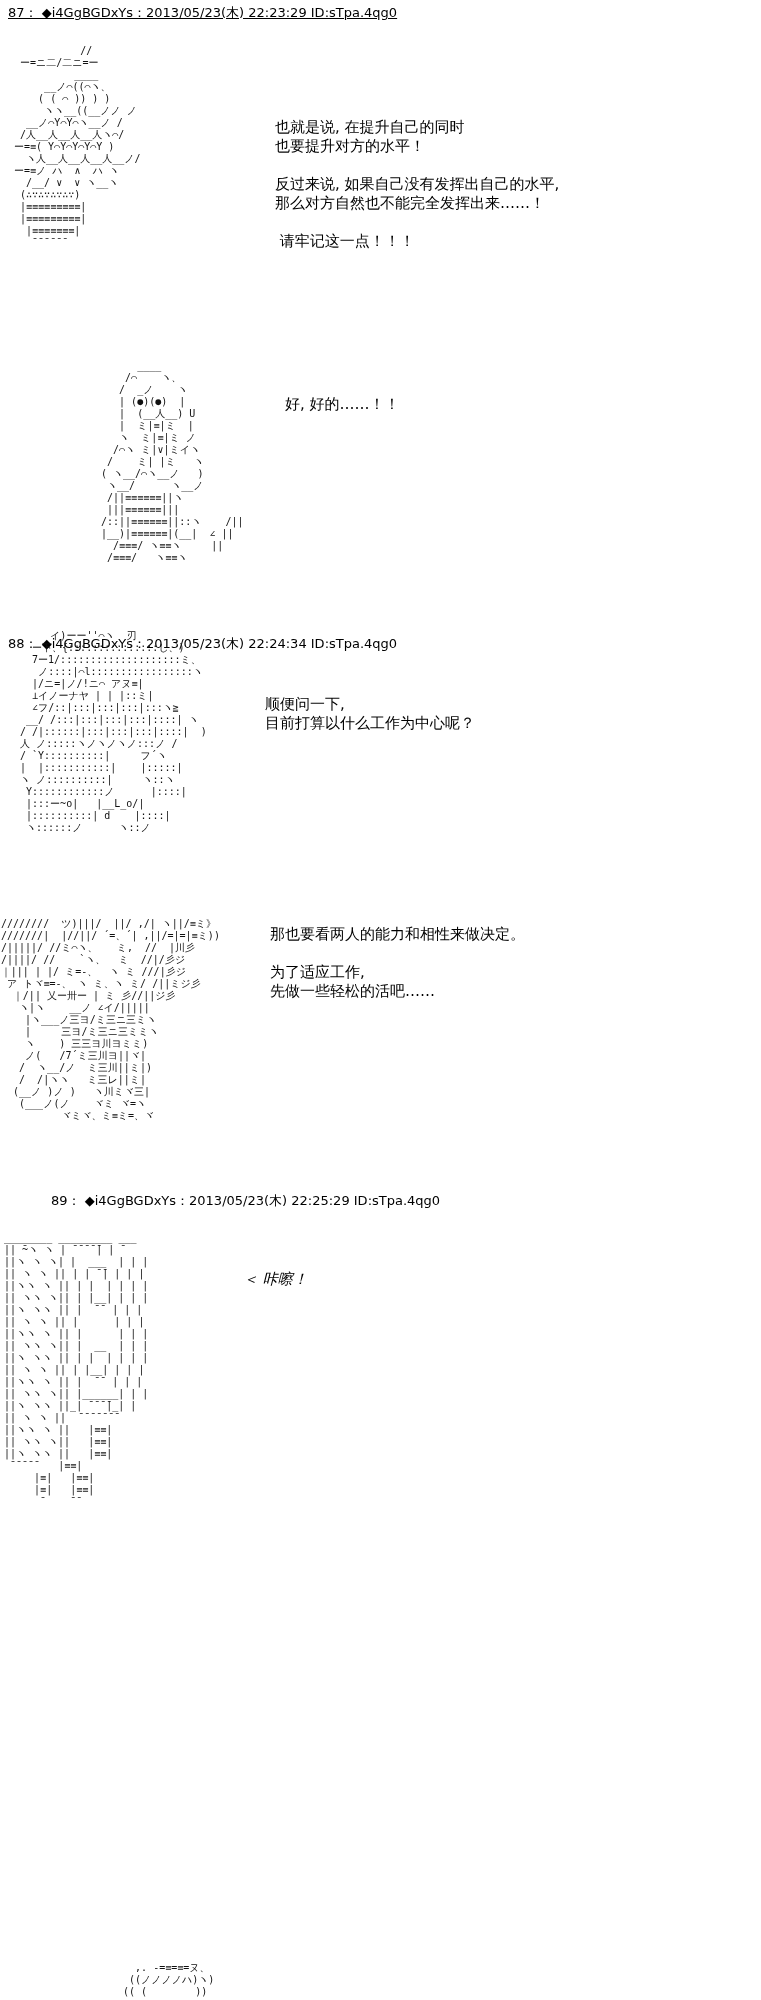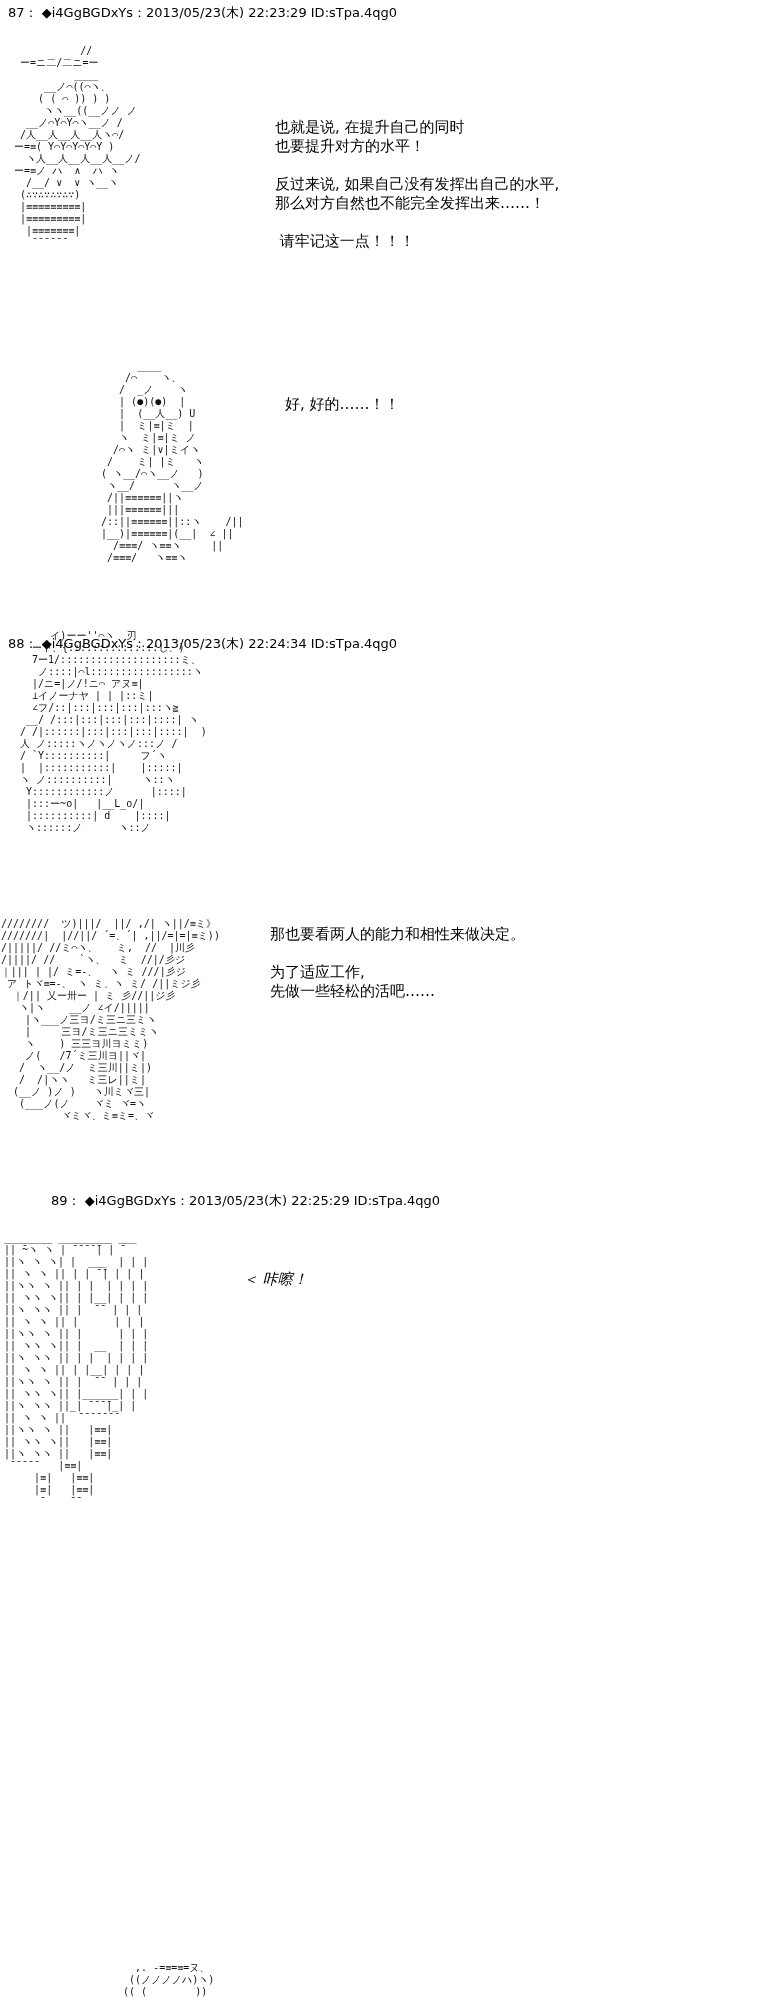--- a/index.html
+++ b/index.html
@@ -34,21 +34,21 @@
     line-height:19px;
     white-space:pre;
     color:#000;
   }
 </style>
 </head>
 <body>
 
 <div class="page">
 
-  <div class="post-header" style="left:8px; top:5px;">87： ◆i4GgBGDxYs：2013/05/23(木) 22:23:29 ID:sTpa.4qg0</div>
+  <div class="post-header" style="left:8px; top:5px;text-decoration:underline;">87： ◆i4GgBGDxYs：2013/05/23(木) 22:23:29 ID:sTpa.4qg0</div>
 
   <pre class="aa" style="left:8px; top:45px;">            //
   ー=ニ二/二ニ=ー
            ____
       __ノ⌒((⌒ヽ、
      ( ( ⌒ )) ) )
       ヽヽ__((__ノノ ノ
    __ノ⌒Y⌒Y⌒ヽ__ノ /
   /人__人__人__人ヽ⌒/
  ー=≡( Y⌒Y⌒Y⌒Y⌒Y )
@@ -102,20 +102,22 @@
  / /|::::::|:::|:::|:::|::::|  )
  人 ノ:::::ヽノヽノヽノ:::ノ /
  / `Y::::::::::|     フ´ヽ
  |  |:::::::::::|    |:::::|
  ヽ ノ::::::::::|     ヽ::ヽ
   Y::::::::::::ノ      |::::|
   |:::ー~o|   |__L_o/|
   |::::::::::| d    |::::|
   ヽ::::::ノ      ヽ::ノ</pre>
 
+  <div class="dialogue" style="left:265px; top:695px;">顺便问一下,
+目前打算以什么工作为中心呢？</div>
 
   <pre class="aa" style="left:1px; top:918px;">////////  ツ)|||/  ||/ ,/| ヽ||/≡ミ》
 ///////|  |//||/ ´=、´| ,||/=|=|≡ミ))
 /|||||/ //ミ⌒ヽ、  ゙ミ,  //  |川彡
 /||||/ //    `ヽ、 ゙ミ  //|/彡ジ
 ｜||| | |/ ミ=-、  ヽ ミ ///|彡ジ
  ア トヾ≡=-、 ヽ ミ、ヽ ミ/ /||ミジ彡
   ｜/|| 乂ー卅ー | ミ 彡//||ジ彡
    ヽ|ヽ    __ノ ∠イ/|||||
     |ヽ___ノ三ヨ/ミ三ニ三ミヽ

